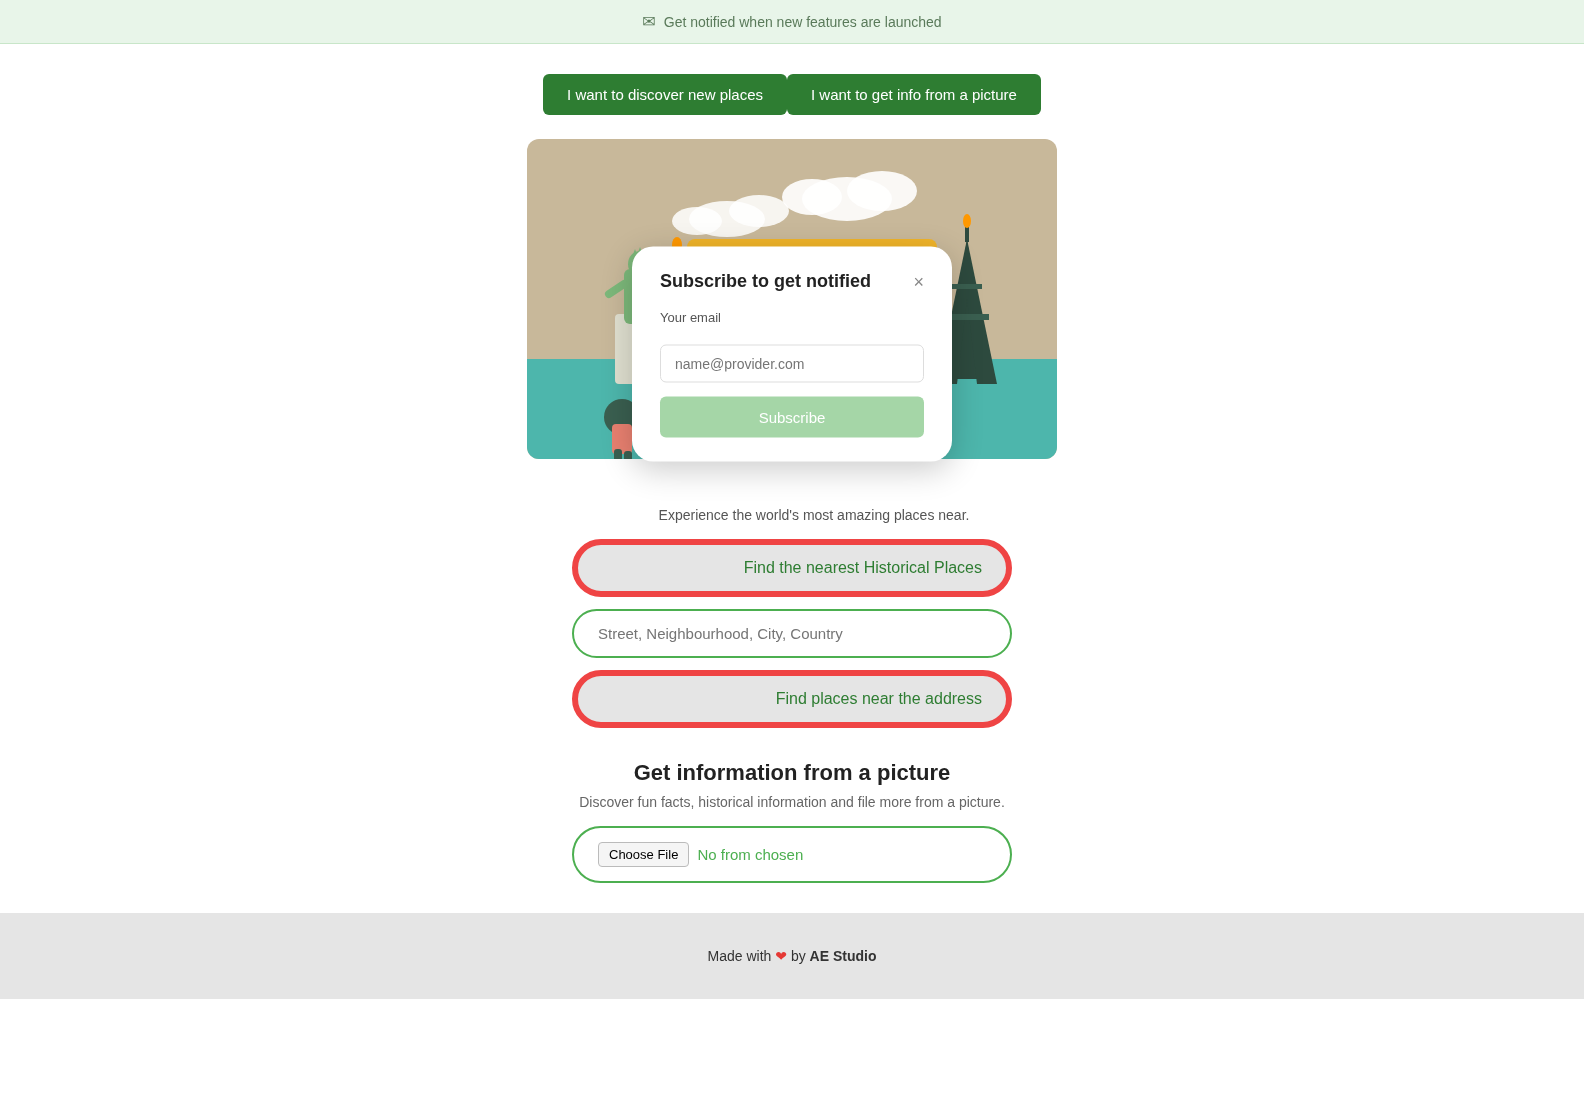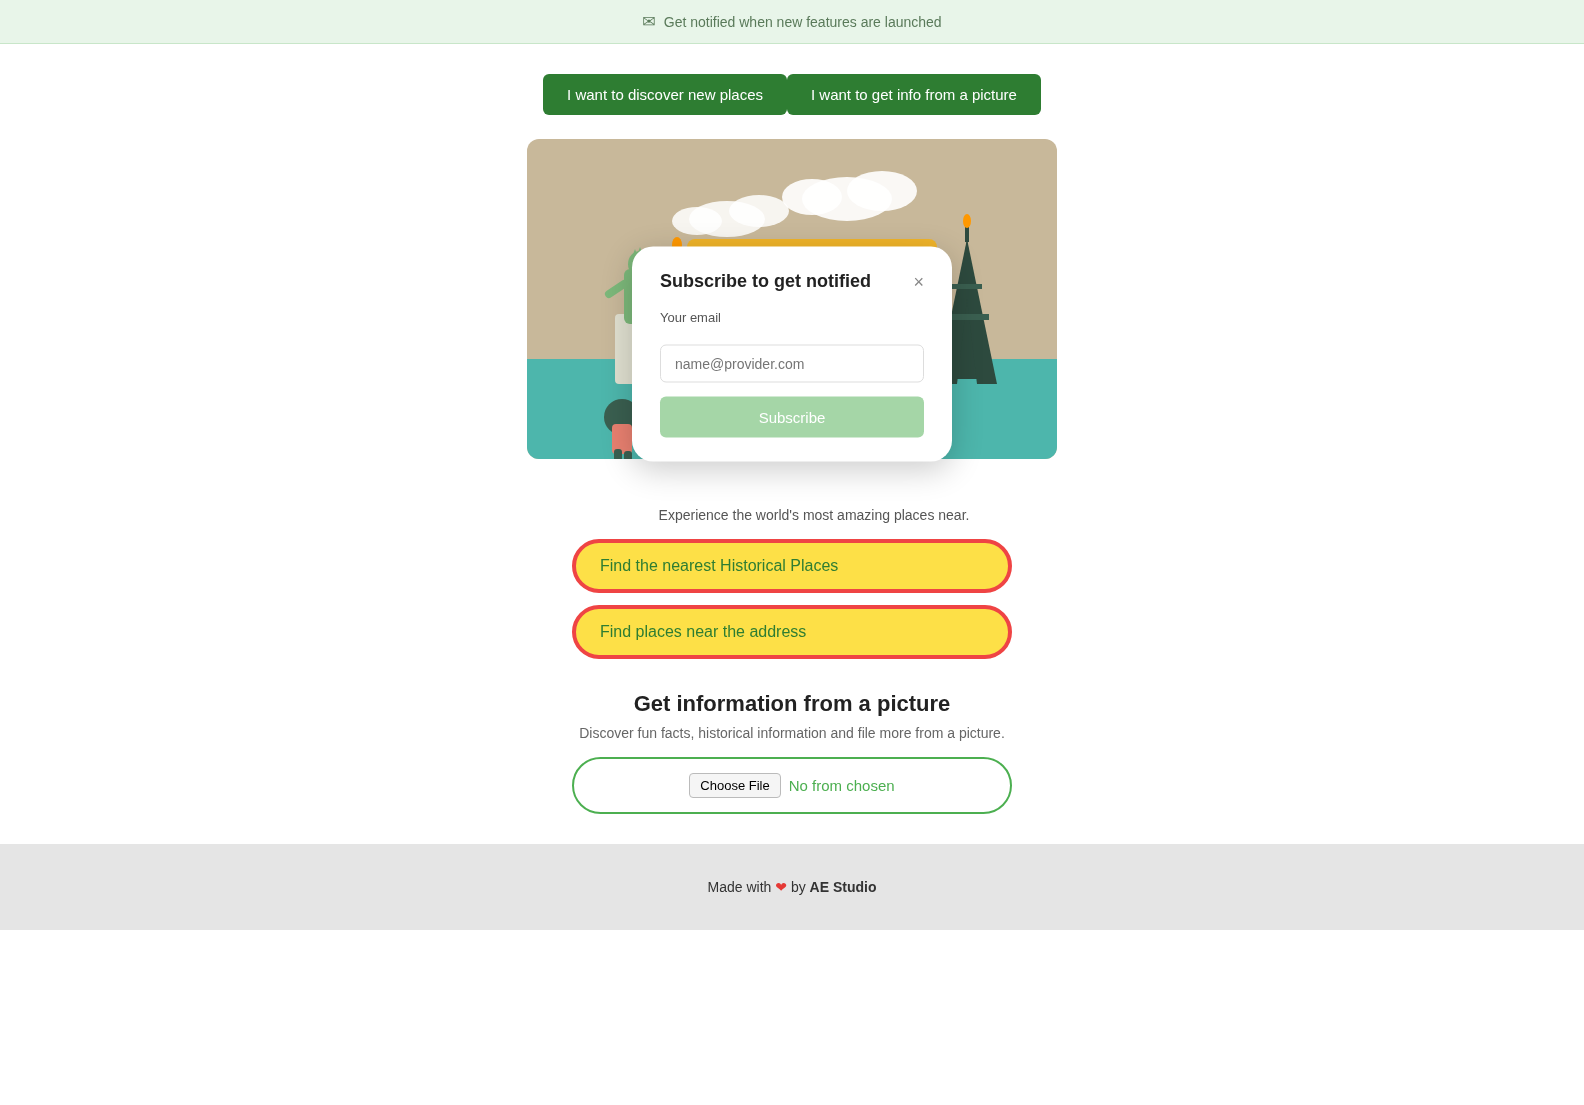--- a/index.html
+++ b/index.html
@@ -128,29 +128,29 @@
 
     
     .action-section {
       width: 440px;
       display: flex;
       flex-direction: column;
       gap: 12px;
       margin-bottom: 32px;
     }
     .action-btn {
-      background: #fde047;
-      border: 4px solid #ef4444;
+      background: #e5e5e5;
+      border: 6px solid #ef4444;
       border-radius: 30px;
       padding: 14px 24px;
       font-size: 16px;
       color: #2e7d32;
       cursor: pointer;
       font-weight: 500;
-      text-align: left;
+      text-align: right;
       width: 100%;
     }
 
     .address-input-btn {
       background: #fff;
       border: 2px solid #4caf50;
       border-radius: 30px;
       padding: 14px 24px;
       font-size: 15px;
       color: #aaa;
@@ -178,21 +178,20 @@
     }
     .file-input-wrapper {
       border: 2px solid #4caf50;
       border-radius: 30px;
       padding: 14px 24px;
       display: flex;
       align-items: center;
       gap: 8px;
       background: #fff;
       cursor: pointer;
-      justify-content: center;
     }
     .choose-file-btn {
       background: #f5f5f5;
       border: 1px solid #bbb;
       border-radius: 4px;
       padding: 4px 10px;
       font-size: 13px;
       cursor: pointer;
       white-space: nowrap;
     }
@@ -340,20 +339,21 @@
       <label class="modal-label">Your email</label>
       <input class="modal-input" type="email" placeholder="name@provider.com" style="">
       <button class="subscribe-btn">Subscribe</button>
     </div>
   </div>
 
   <p class="experience-text">Experience the world's most amazing places near.</p>
 
   <div class="action-section">
     <button class="action-btn">Find the nearest Historical Places</button>
+    <input class="address-input-btn" type="text" placeholder="Street, Neighbourhood, City, Country" style="">
     <button class="action-btn">Find places near the address</button>
   </div>
 
   <div class="info-section">
     <h2 class="info-title">Get information from a picture</h2>
     <p class="info-subtitle">Discover fun facts, historical information and file more from a picture.</p>
     <label class="file-input-wrapper">
       <span class="choose-file-btn">Choose File</span>
       <span class="no-file-text">No from chosen</span>
 

